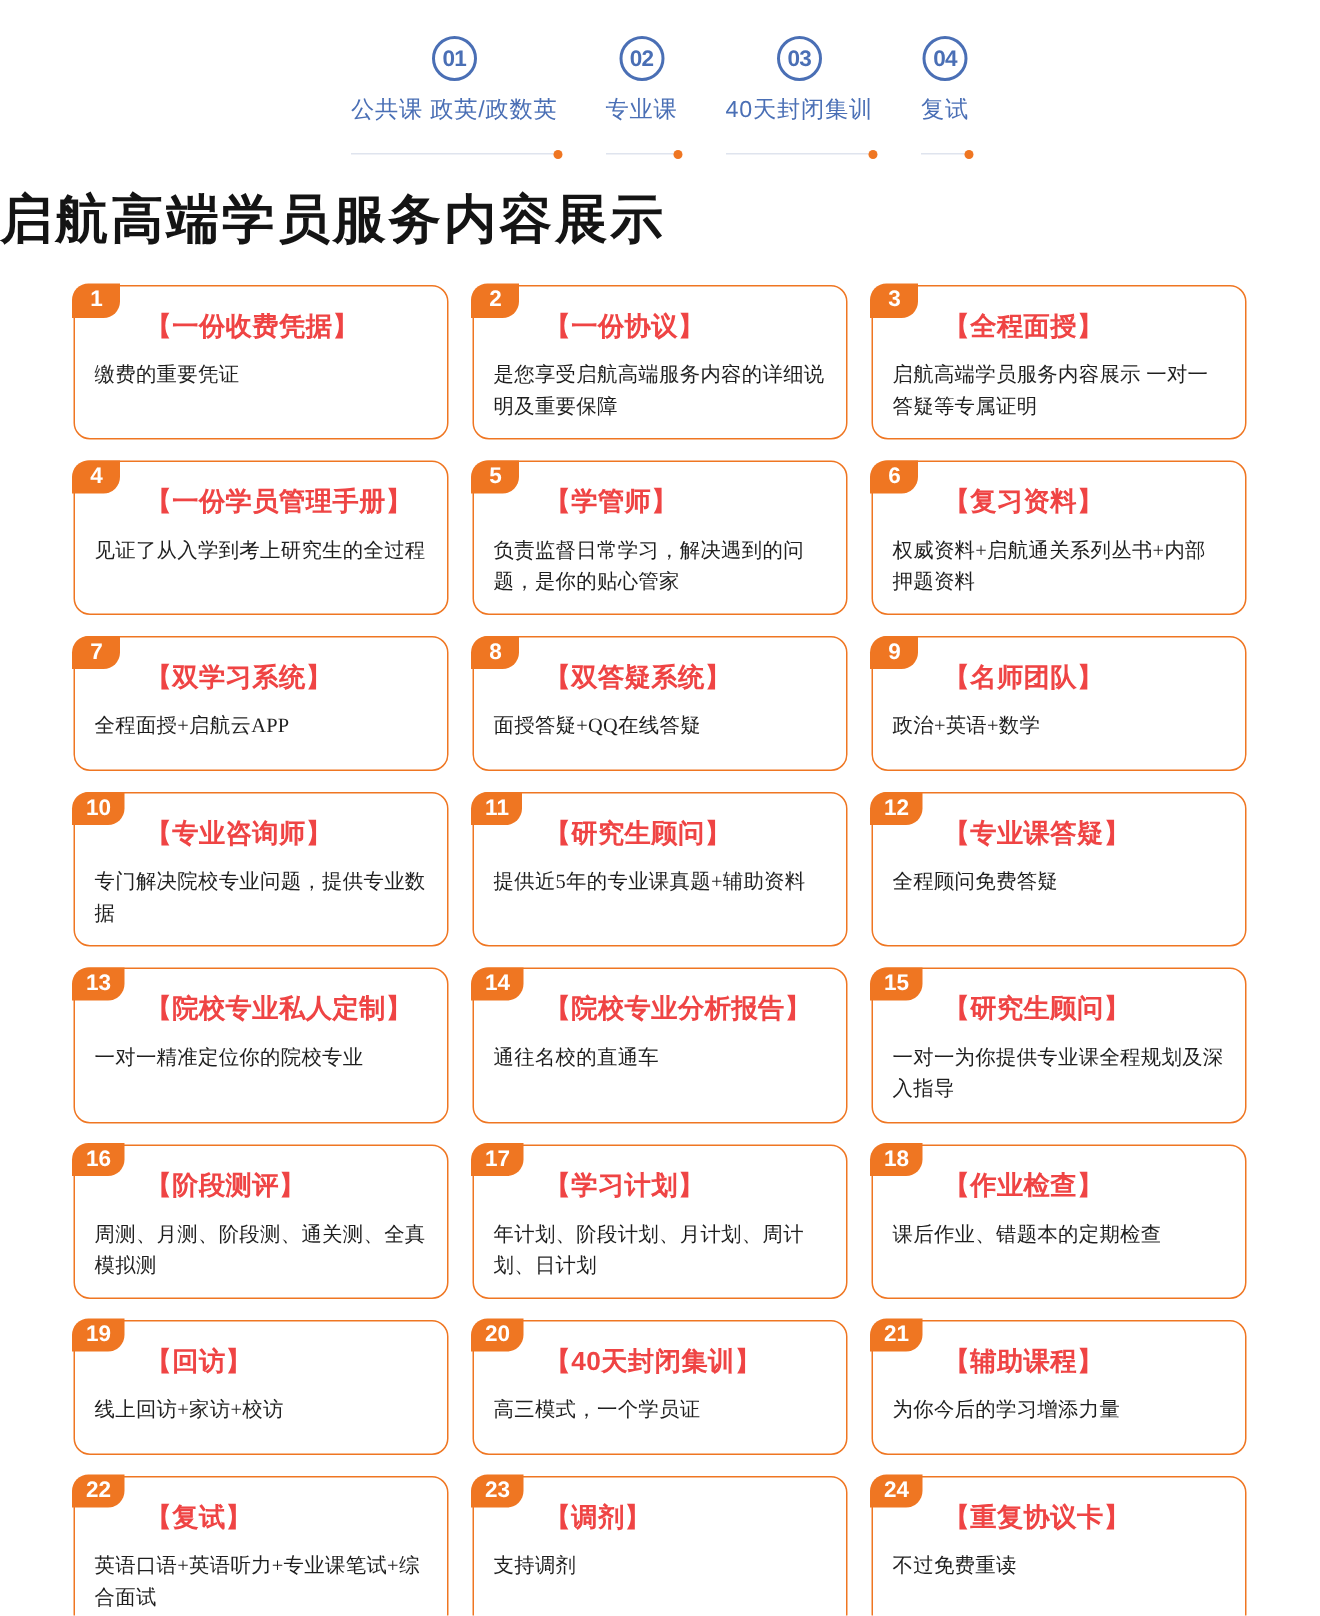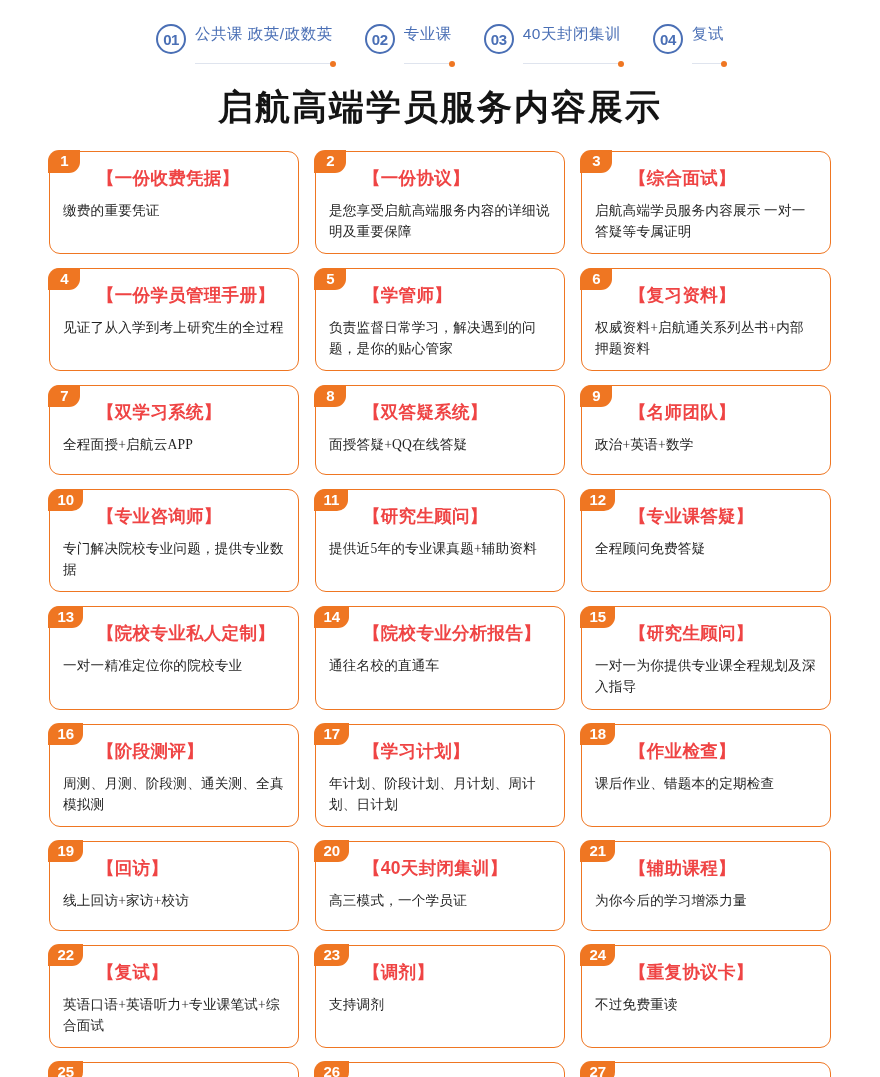--- a/index.html
+++ b/index.html
@@ -18,22 +18,24 @@
   
   .steps {
     display: flex;
     align-items: center;
     justify-content: center;
     gap: 0px;
     padding: 24px 0 2px 0;
   }
   .step {
     display: flex;
+    align-items: center;
     gap: 9px;
     position: relative;
+    flex-direction: column;
   }
   .step-num {
     width: 30px;
     height: 30px;
     border-radius: 50%;
     border: 2px solid #4a6fb5;
     color: #4a6fb5;
     font-size: 15px;
     font-weight: bold;
     display: flex;
@@ -58,21 +60,21 @@
     bottom: -4px;
     width: 6px;
     height: 6px;
     border-radius: 50%;
     background: #ef7622;
   }
   .step-gap { width: 32px; }
 
   
   .title-wrap {
-    text-align: center;
+    text-align: left;
     padding: 18px 0 20px 0;
   }
   .title {
     font-size: 35px;
     font-weight: bold;
     letter-spacing: 2px;
     color: #141414;
     font-family: "Liberation Sans", sans-serif;
   }
 
@@ -160,21 +162,21 @@
     <div class="card-title">【一份收费凭据】</div>
     <div class="card-body">缴费的重要凭证</div>
   </div>
   <div class="card">
     <div class="badge">2</div>
     <div class="card-title">【一份协议】</div>
     <div class="card-body">是您享受启航高端服务内容的详细说明及重要保障</div>
   </div>
   <div class="card">
     <div class="badge">3</div>
-    <div class="card-title">【综合面试】</div>
+    <div class="card-title">【全程面授】</div>
     <div class="card-body">启航高端学员服务内容展示
 一对一答疑等专属证明</div>
   </div>
 
   <div class="card">
     <div class="badge">4</div>
     <div class="card-title">【一份学员管理手册】</div>
     <div class="card-body">见证了从入学到考上研究生的全过程</div>
   </div>
   <div class="card">

